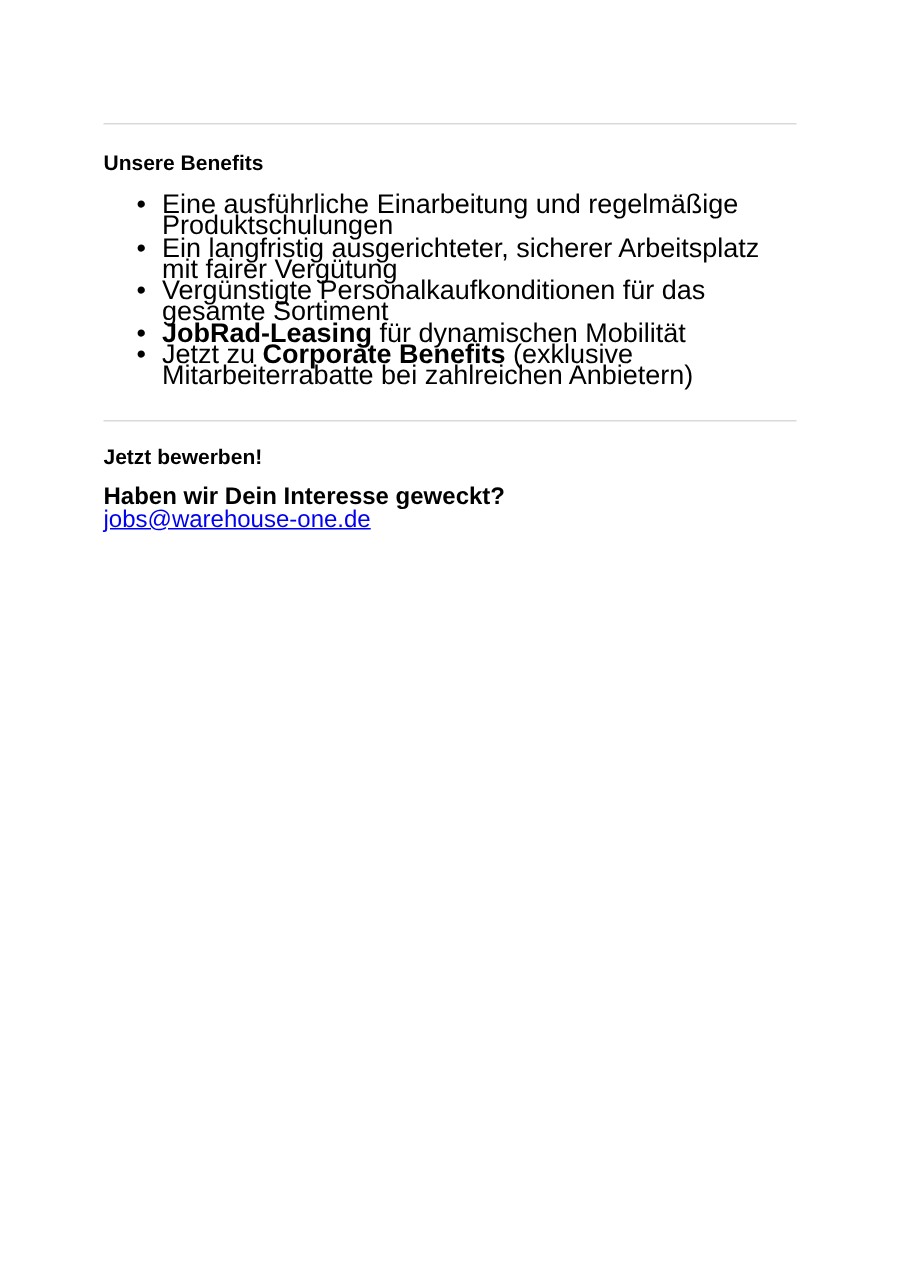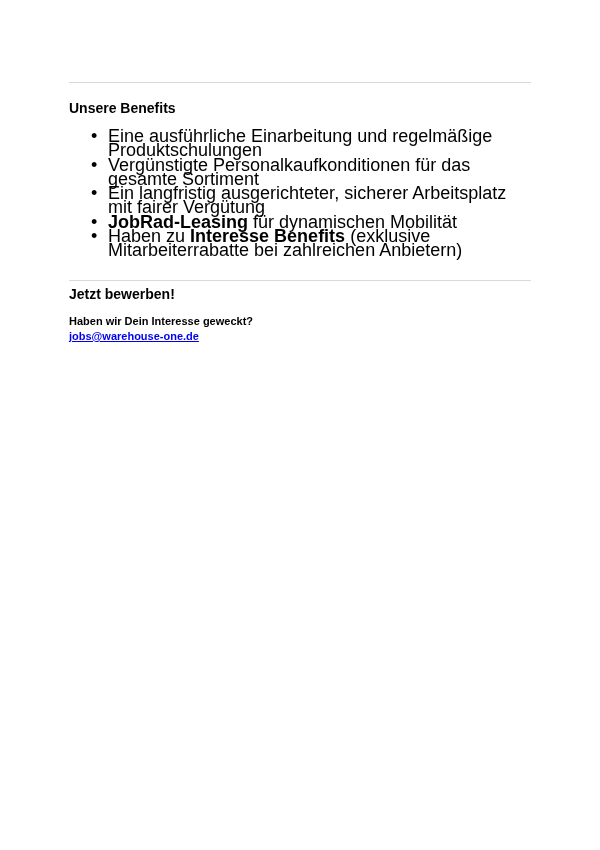--- a/index.html
+++ b/index.html
@@ -42,56 +42,56 @@
     position: relative;
     padding-left: 39px;
   }
   .benefits-list li::before {
     content: "\2022";
     position: absolute;
     left: 22px;
   }
   .bold { font-weight: bold; margin-top: 38px; }
   .divider-mid { margin-top: 22px; }
-  .heading-apply { margin-top: 5px; }
+  .heading-apply { margin-top: 15px; }
   .body-text {
-    font-size: 11px;
+    font-size: 16px;
     line-height: 15px;
   }
   .interest {
     font-weight: bold;
     margin-top: 12px;
   }
   .link {
     color: var(--link);
-    font-weight: bold;
+    font-weight: normal;
     text-decoration: underline;
   }
   .email-line {
     display: block;
     width: fit-content;
   }
   .more-info { margin-top: 13px; }
 </style>
 </head>
 <body>
 
 <div class="page">
   <div class="content">
 
     <hr class="divider">
 
     <h2 class="heading">Unsere Benefits</h2>
 
     <ul class="benefits-list" id="benefits-list">
         <li><span>Eine ausführliche Einarbeitung und regelmäßige Produktschulungen</span></li>
+        <li><span>Ein langfristig ausgerichteter, sicherer Arbeitsplatz mit fairer Vergütung</span></li>
         <li><span>Vergünstigte Personalkaufkonditionen für das gesamte Sortiment</span></li>
-        <li><span>Ein langfristig ausgerichteter, sicherer Arbeitsplatz mit fairer Vergütung</span></li>
         <li><span class="bold">JobRad-Leasing</span><span> für dynamischen Mobilität</span></li>
-        <li><span>Haben zu </span><span class="bold">Interesse Benefits</span><span> (exklusive Mitarbeiterrabatte bei zahlreichen Anbietern)</span></li>
+        <li><span>Jetzt zu </span><span class="bold">Corporate Benefits</span><span> (exklusive Mitarbeiterrabatte bei zahlreichen Anbietern)</span></li>
       </ul>
 
     <hr class="divider divider-mid">
 
     <h2 class="heading heading-apply">Jetzt bewerben!</h2>
 
     <p class="body-text interest">Haben wir Dein Interesse geweckt?</p>
 
 
     <a class="body-text link email-line" href="#">jobs@warehouse-one.de</a>

